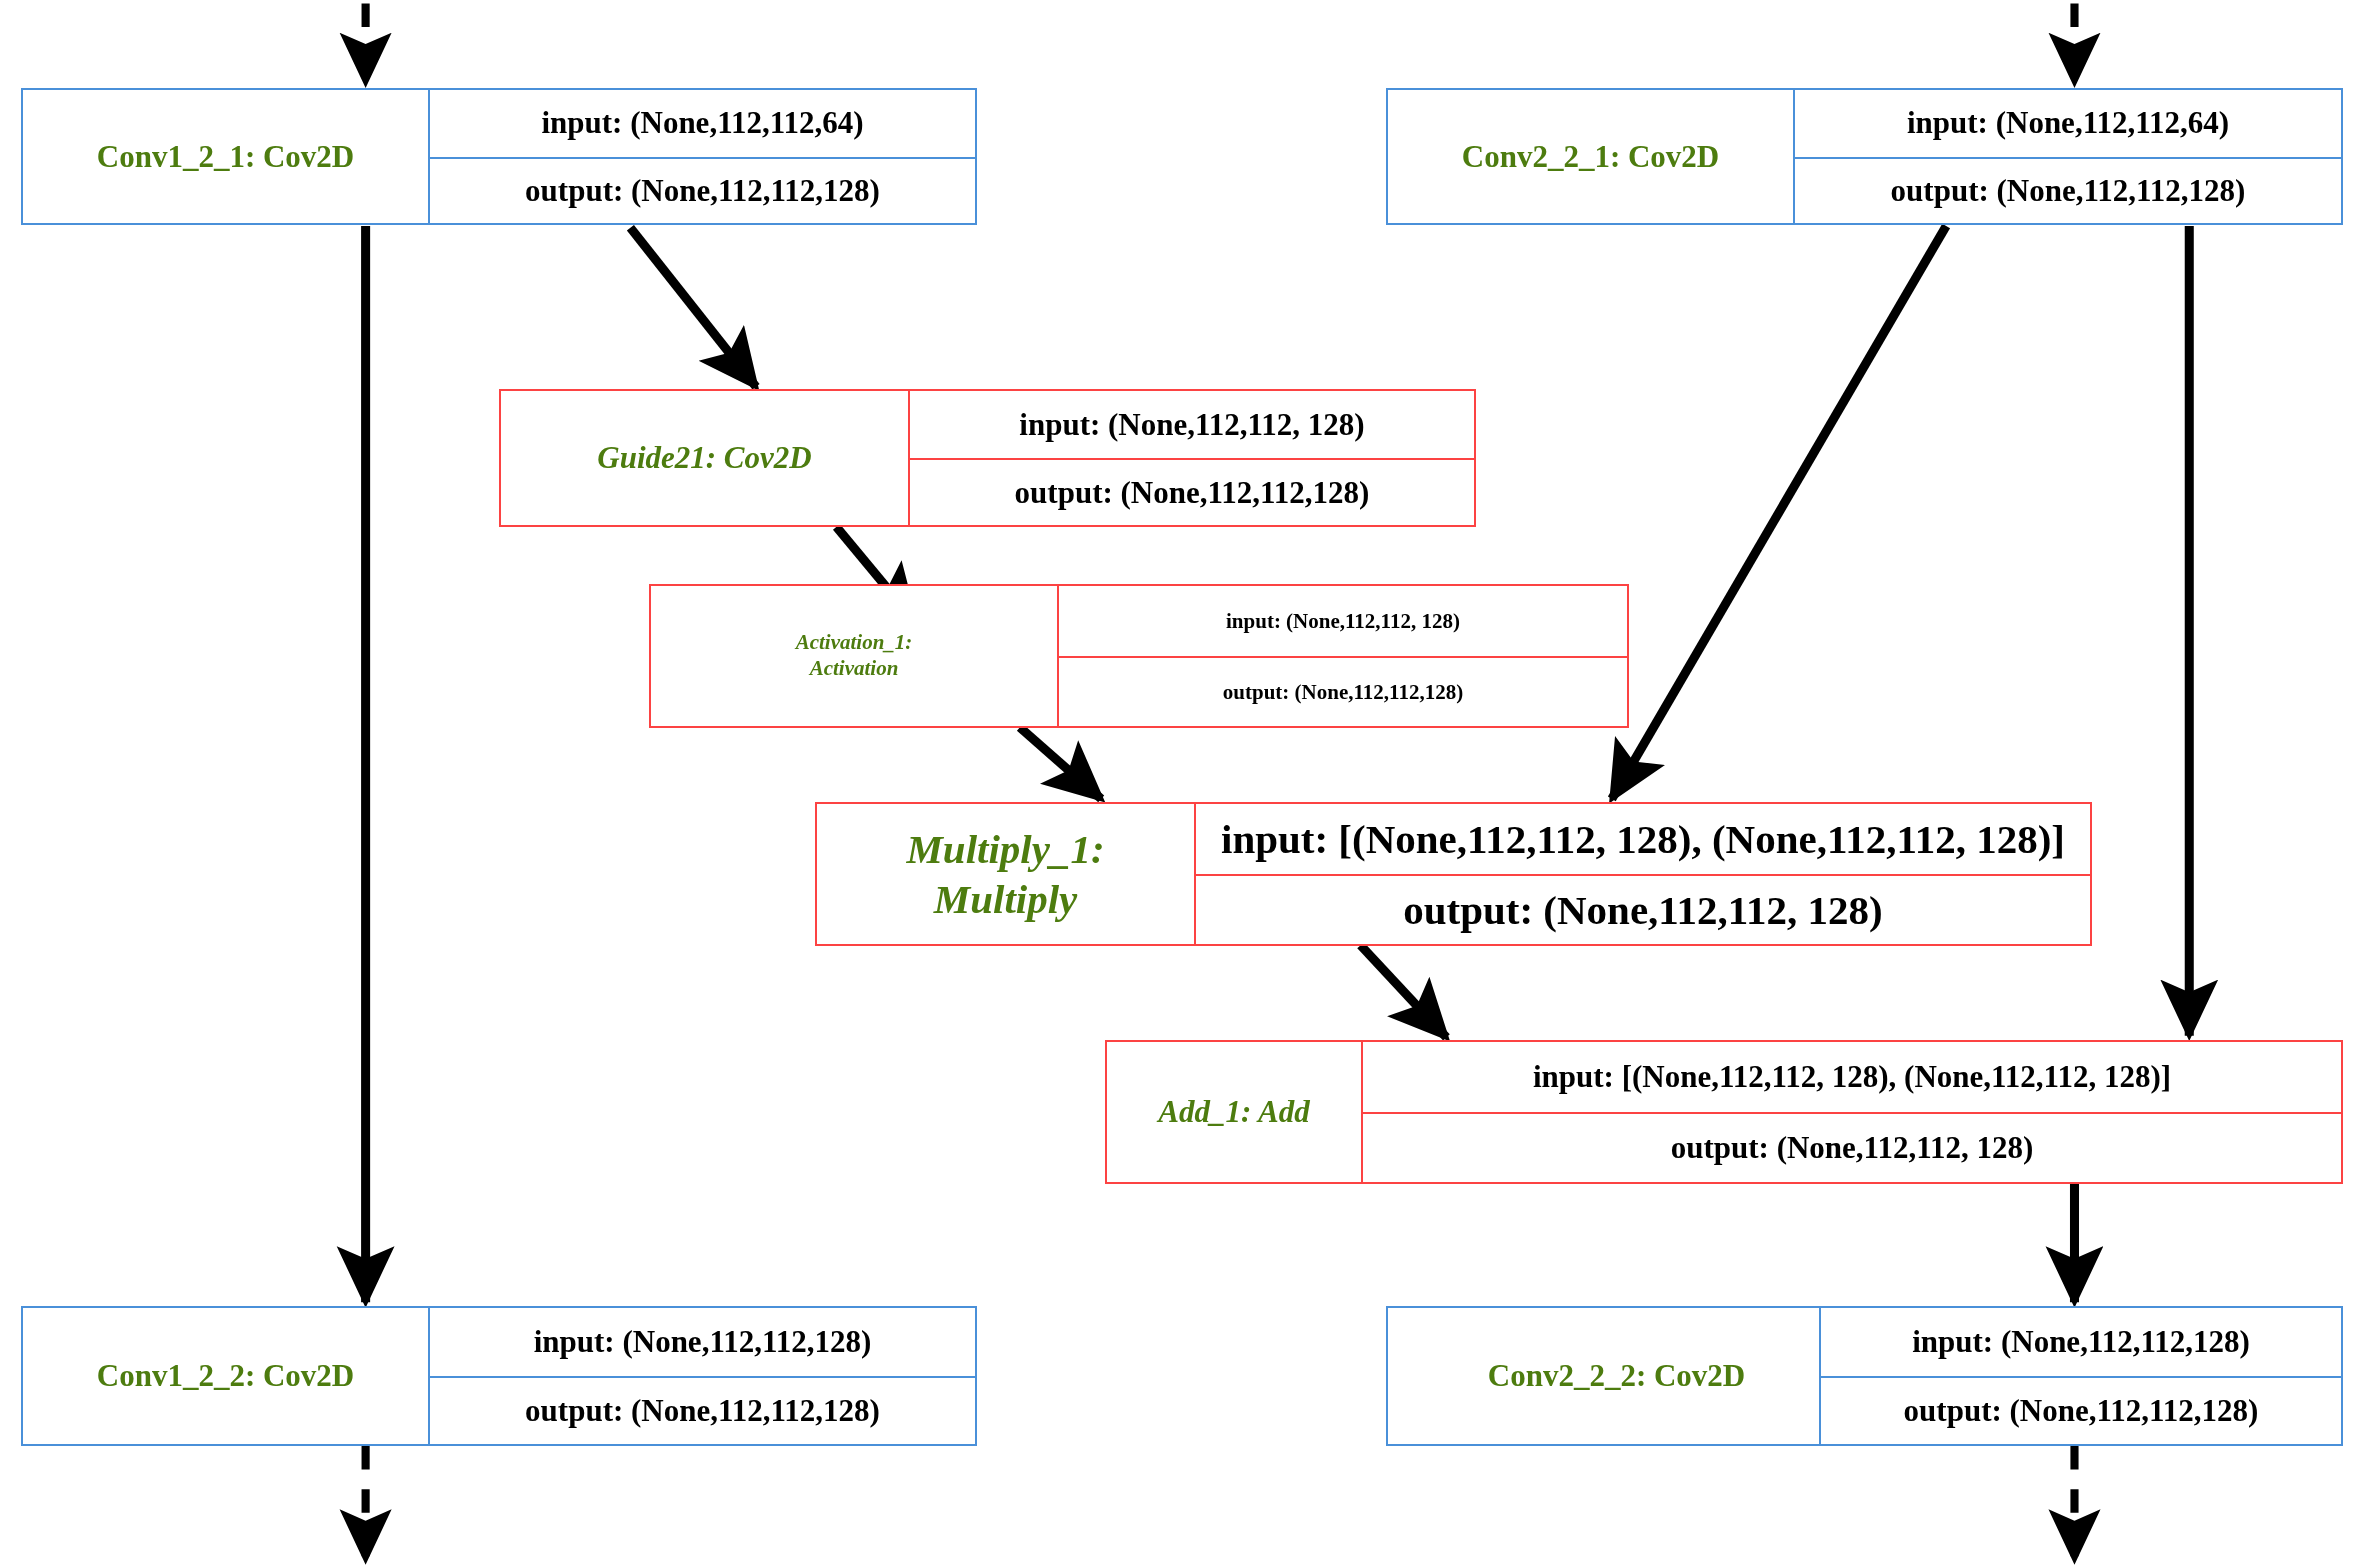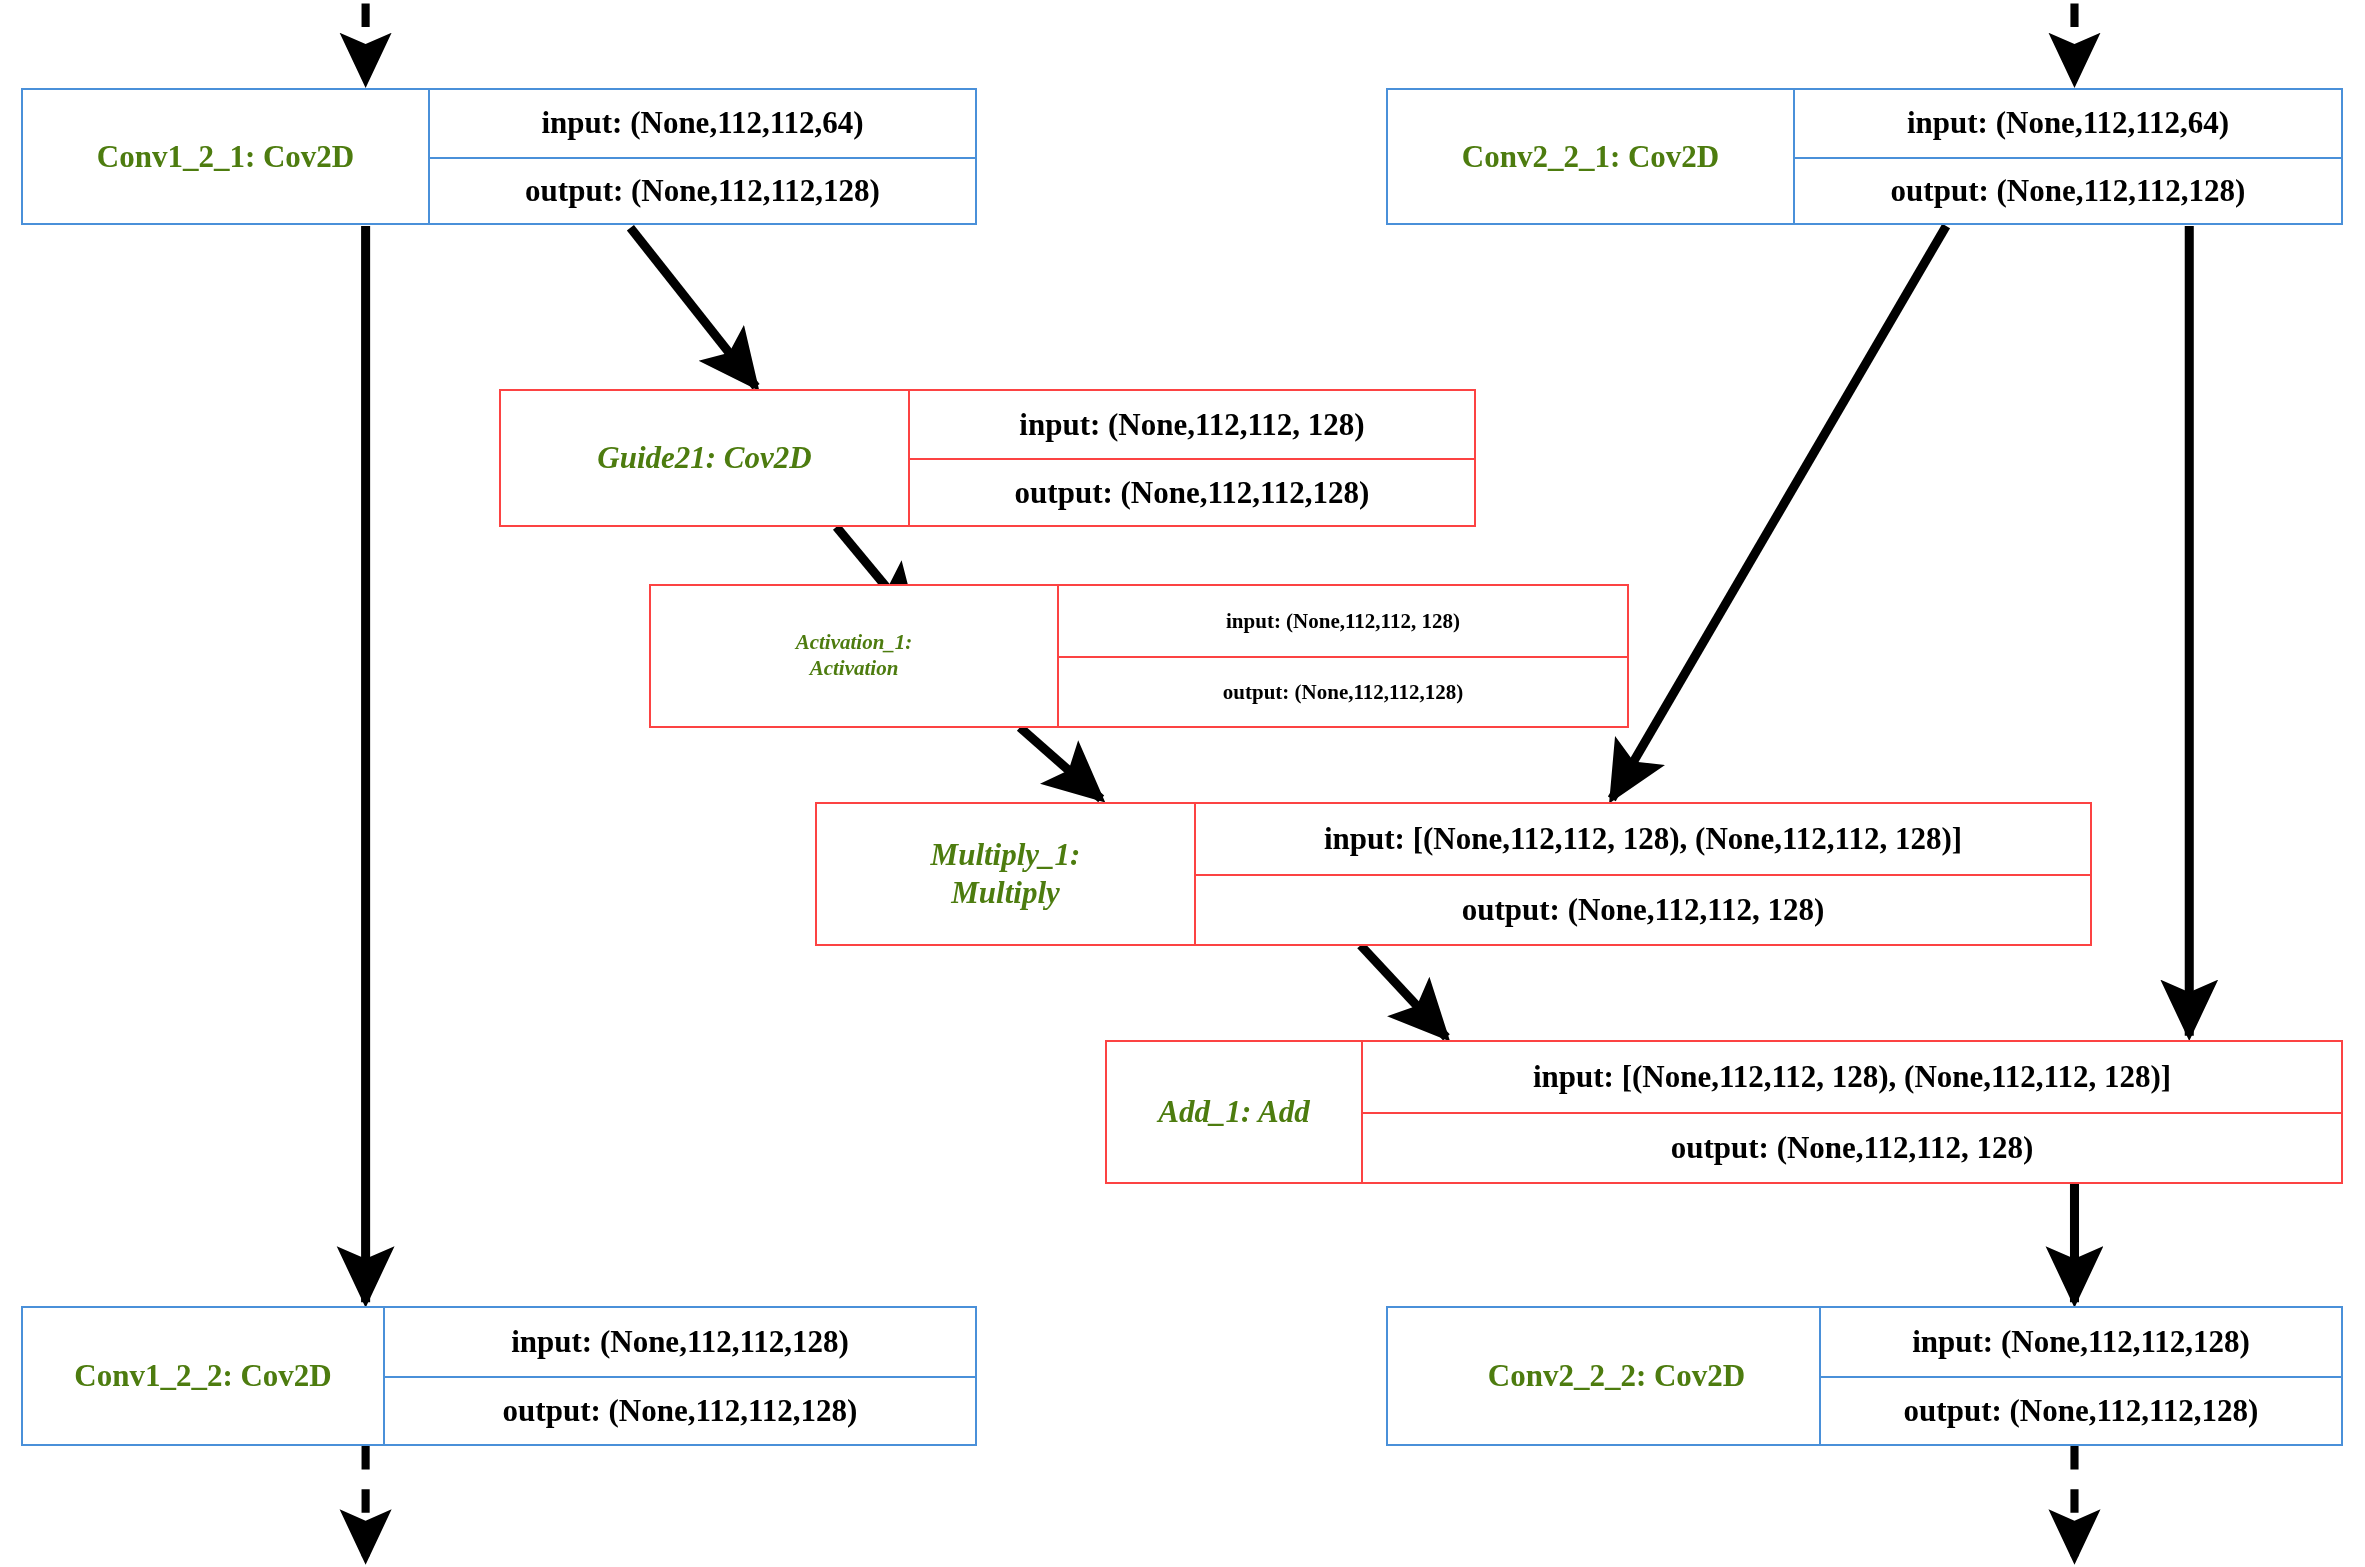--- a/index.html
+++ b/index.html
@@ -135,41 +135,41 @@
     <div class="node-name" style="width:408px; flex-direction:column;">
       <div>Activation_1:</div>
       <div>Activation</div>
     </div>
     <div class="node-io">
       <div class="io-row io-input">input: (None,112,112, 128)</div>
       <div class="io-row io-output">output: (None,112,112,128)</div>
     </div>
   </div>
 
-  <div class="node red" style="left:815px; top:802px; width:1277px; height:144px; font-size:31px;">
+  <div class="node red" style="left:815px; top:802px; width:1277px; height:144px; font-size:41px;">
     <div class="node-name" style="width:379px; flex-direction:column;">
       <div>Multiply_1:</div>
       <div>Multiply</div>
     </div>
     <div class="node-io">
       <div class="io-row io-input">input: [(None,112,112, 128), (None,112,112, 128)]</div>
       <div class="io-row io-output">output: (None,112,112, 128)</div>
     </div>
   </div>
 
   <div class="node red" style="left:1105px; top:1040px; width:1238px; height:144px; font-size:31px;">
     <div class="node-name" style="width:256px;">Add_1: Add</div>
     <div class="node-io">
       <div class="io-row io-input">input: [(None,112,112, 128), (None,112,112, 128)]</div>
       <div class="io-row io-output">output: (None,112,112, 128)</div>
     </div>
   </div>
 
   <div class="node blue" style="left:21px; top:1306px; width:956px; height:140px; font-size:31px;">
-    <div class="node-name" style="width:362px;">Conv1_2_2: Cov2D</div>
+    <div class="node-name" style="width:407px;">Conv1_2_2: Cov2D</div>
     <div class="node-io">
       <div class="io-row io-input">input: (None,112,112,128)</div>
       <div class="io-row io-output">output: (None,112,112,128)</div>
     </div>
   </div>
 
   <div class="node blue" style="left:1386px; top:1306px; width:957px; height:140px; font-size:31px;">
     <div class="node-name" style="width:407px;margin-left:26px;">Conv2_2_2: Cov2D</div>
     <div class="node-io">
       <div class="io-row io-input">input: (None,112,112,128)</div>

